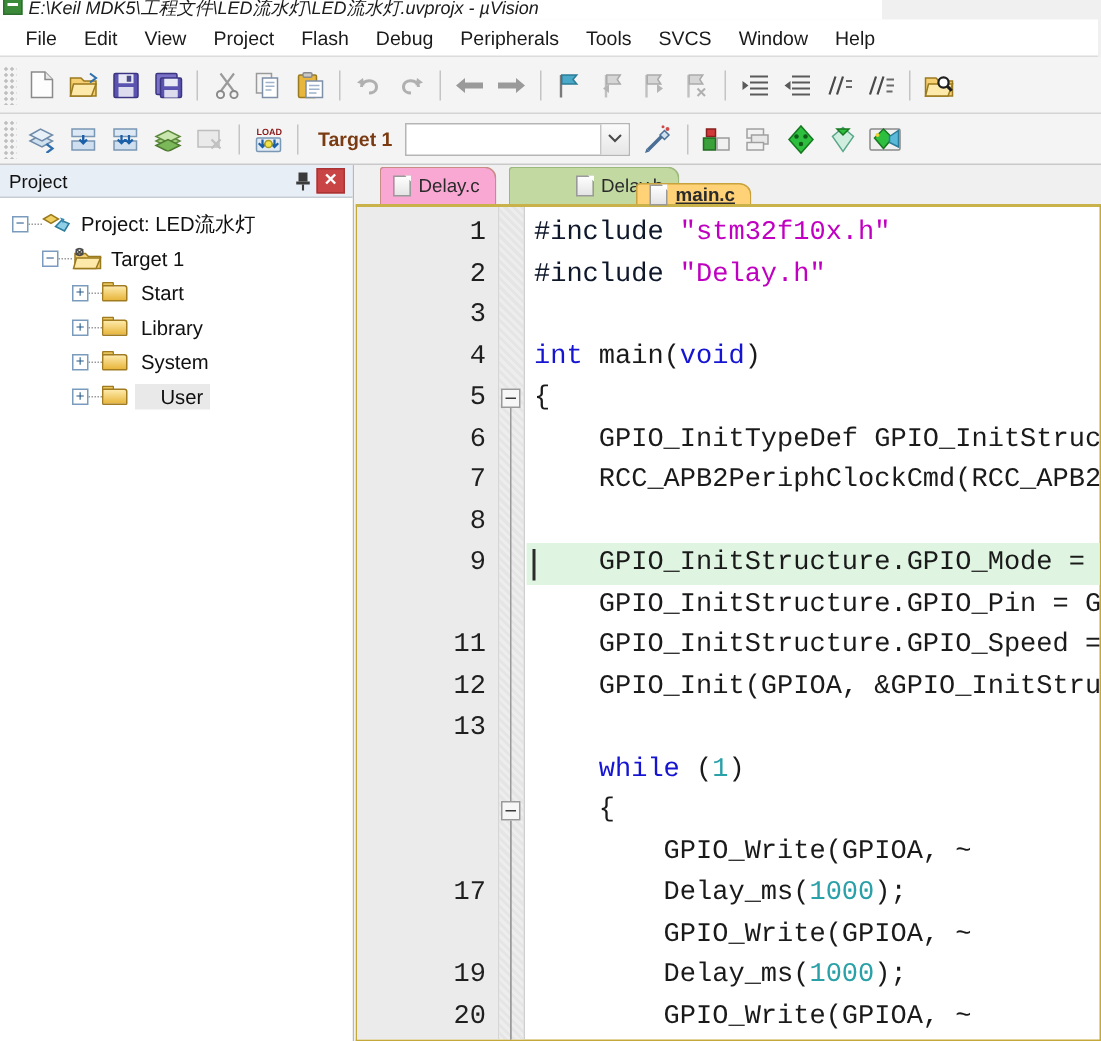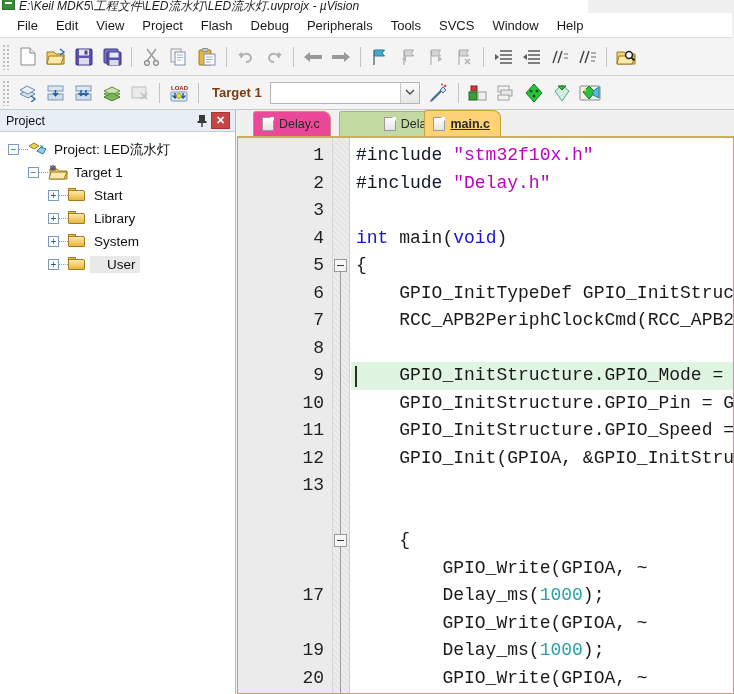--- a/index.html
+++ b/index.html
@@ -140,23 +140,23 @@
     border-radius:3px 8px 0 0; white-space:nowrap;
   }
   .tab .tab-ico {
     width:12px; height:14px; margin-right:5px; position:relative; flex:0 0 auto;
     background:linear-gradient(#fefefe,#e4e4e4); border:1px solid #9a9a9a;
   }
   .tab .tab-ico::after {
     content:""; position:absolute; right:-1px; top:-1px;
     border-left:4px solid transparent; border-top:4px solid #ffffff;
   }
-  .tab.t-red    { background:#ec4899; border-color:#c98b86;margin-top:36px; }
+  .tab.t-red    { background:#f9a8d4; border-color:#c98b86;margin-top:36px; }
   .tab.t-green  { background:#c2d9a2; border-color:#9db87c; }
-  .tab.t-active { background:#ffd277; border-color:#c8a23d; z-index:5; height:26px; }
+  .tab.t-active { background:#ffd277; border-color:#c8a23d; z-index:5; height:14px; }
   .tab.t-active .tab-name { text-decoration:underline; font-weight:bold; }
 
   .code-area {
     position:absolute; left:0; top:26px; width:497px; height:558px;
     background:#ffffff; border:1px solid #c4a93a; border-top:2px solid #c9b24a;
     overflow:hidden;
   }
   .gutter {
     position:absolute; left:0; top:0; width:95px; height:100%;
     background:#ebebeb; border-right:1px solid #d6d6d6;
@@ -579,25 +579,25 @@
       <div class="lines" id="code-lines">
           <div class="line"><span class="ln">1</span><span class="code-text"><span class="k-pre">#include </span><span class="k-str">"stm32f10x.h"</span></span></div>
           <div class="line"><span class="ln">2</span><span class="code-text"><span class="k-pre">#include </span><span class="k-str">"Delay.h"</span></span></div>
           <div class="line"><span class="ln">3</span><span class="code-text"></span></div>
           <div class="line"><span class="ln">4</span><span class="code-text"><span class="k-key">int </span><span class="k-pun">main(</span><span class="k-key">void</span><span class="k-pun">)</span></span></div>
           <div class="line"><span class="ln">5</span><span class="code-text"><span class="k-pun">{</span></span><span class="fold"></span></div>
           <div class="line"><span class="ln">6</span><span class="code-text"><span class="k-pun">    GPIO_InitTypeDef GPIO_InitStructure;</span></span></div>
           <div class="line"><span class="ln">7</span><span class="code-text"><span class="k-pun">    RCC_APB2PeriphClockCmd(RCC_APB2Periph_GPIOA, ENABLE);</span></span></div>
           <div class="line"><span class="ln">8</span><span class="code-text"></span></div>
           <div class="line hl"><div class="ln-hl-bg"></div><span class="ln">9</span><span class="code-text"><span class="k-pun">    GPIO_InitStructure.GPIO_Mode = GPIO_Mode_Out_PP;</span></span><span class="caret"></span></div>
-          <div class="line"><span class="ln">10</span><span class="code-text"><span class="k-pun">    GPIO_InitStructure.GPIO_Pin = GPIO_Pin_All;</span></span></div>
+          <div class="line"><span class="code-text"><span class="k-pun">    GPIO_InitStructure.GPIO_Pin = GPIO_Pin_All;</span></span></div>
           <div class="line"><span class="ln">11</span><span class="code-text"><span class="k-pun">    GPIO_InitStructure.GPIO_Speed = GPIO_Speed_50MHz;</span></span></div>
           <div class="line"><span class="ln">12</span><span class="code-text"><span class="k-pun">    GPIO_Init(GPIOA, &amp;GPIO_InitStructure);</span></span></div>
           <div class="line"><span class="ln">13</span><span class="code-text"></span></div>
-          <div class="line"></div>
+          <div class="line"><span class="code-text"><span class="k-key">    while</span><span class="k-pun"> (</span><span class="k-num">1</span><span class="k-pun">)</span></span></div>
           <div class="line"><span class="code-text"><span class="k-pun">    {</span></span><span class="fold"></span></div>
           <div class="line"><span class="code-text"><span class="k-pun">        GPIO_Write(GPIOA, ~</span></span></div>
           <div class="line"><span class="ln">17</span><span class="code-text"><span class="k-pun">        Delay_ms(</span><span class="k-num">1000</span><span class="k-pun">);</span></span></div>
           <div class="line"><span class="code-text"><span class="k-pun">        GPIO_Write(GPIOA, ~</span></span></div>
           <div class="line"><span class="ln">19</span><span class="code-text"><span class="k-pun">        Delay_ms(</span><span class="k-num">1000</span><span class="k-pun">);</span></span></div>
           <div class="line"><span class="ln">20</span><span class="code-text"><span class="k-pun">        GPIO_Write(GPIOA, ~</span></span></div>
         </div>
 
     <div class="foldline" style="top: 134px; height: 424px;"></div>
         <div class="foldline" style="top: 409px; height: 149px;"></div>

